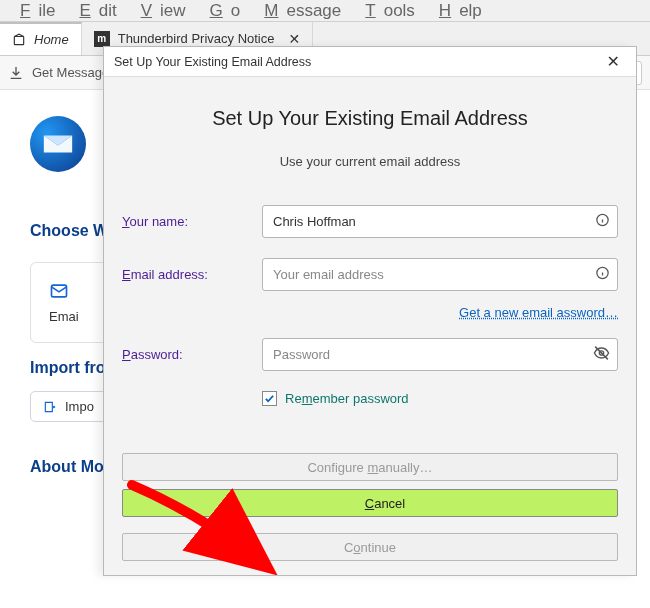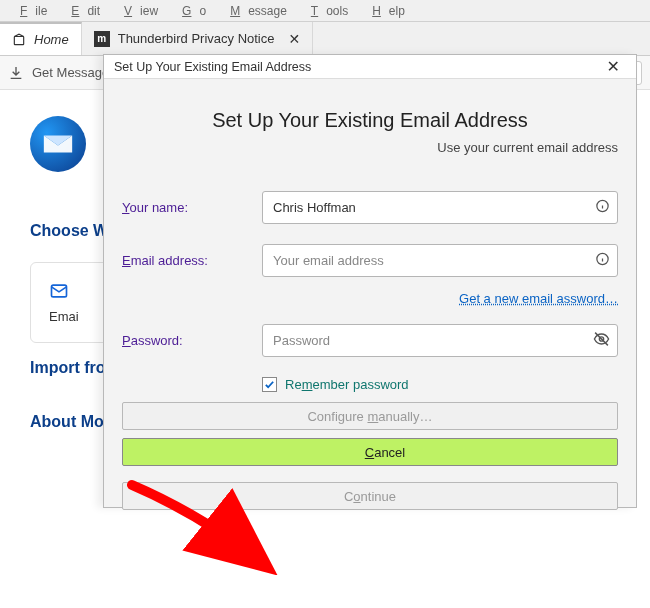--- a/index.html
+++ b/index.html
@@ -1,19 +1,19 @@
 <!DOCTYPE html>
 <html><head>
 <meta charset="utf-8">
 <style>
   * { box-sizing: border-box; margin: 0; padding: 0; font-family: "Segoe UI", Arial, sans-serif; }
   body { width: 650px; height: 608px; overflow: hidden; background: #fff; position: relative; }
 
   
-  .menubar { height: 22px; background: #f0f0f0; display: flex; align-items: center; padding: 0 4px; border-bottom: 1px solid #d0d0d0; font-size: 12px; color: #666; }
+  .menubar { height: 22px; background: #f0f0f0; display: flex; align-items: center; padding: 0 4px; border-bottom: 1px solid #d0d0d0; font-size: 17px; color: #666; }
   .menubar span { padding: 2px 8px; cursor: default; }
   .menubar .mn-u { text-decoration: underline; }
 
   
   .tabstrip { height: 34px; background: #f0f0f0; display: flex; align-items: stretch; border-bottom: 1px solid #ccc; }
   .tab { display: flex; align-items: center; padding: 0 12px; font-size: 13px; color: #333; border-right: 1px solid #d8d8d8; gap: 8px; }
   .tab.active { background: #fff; border-top: 2px solid #c0c0c0; font-style: italic; }
   .tab .closex { margin-left: 6px; font-size: 14px; color: #333; }
 
   
@@ -28,27 +28,27 @@
   .choose-h { color: #0c3f8a; font-size: 16px; font-weight: 600; margin-bottom: 22px; }
   .card { background: #fff; border: 1px solid #e0e0e0; border-radius: 6px; padding: 18px; margin-bottom: 16px; display:flex; flex-direction:column; align-items:flex-start; gap:8px; width:100px;}
   .email-ic { width:20px; height:20px; }
   .card-label { font-size:13px; color:#333; }
   .import-h { color:#0c3f8a; font-size:16px; font-weight:600; margin-bottom:14px; }
   .import-desc { font-size:12.5px; color:#666; margin-bottom:18px; line-height:1.5; max-width:120px; }
   .impo-btn { border:1px solid #cfd6e0; border-radius:5px; background:#fff; padding:7px 12px; font-size:13px; color:#333; display:flex; align-items:center; gap:8px;}
   .about-h { color:#0c3f8a; font-size:16px; font-weight:600; margin-top:36px; }
 
   
-  .overlay { position:absolute; left:103px; top:54px; width:534px; height:454px; background:#f3f3f3; border:1px solid #b8b8b8; box-shadow: -6px 0 8px rgba(0,0,0,0.07); display:flex; flex-direction:column; }
+  .overlay { position:absolute; left:103px; top:46px; width:534px; height:530px; background:#f3f3f3; border:1px solid #b8b8b8; box-shadow: -6px 0 8px rgba(0,0,0,0.07); display:flex; flex-direction:column; }
   .dlg-title { height:30px; background:#fff; border-bottom:1px solid #ddd; display:flex; align-items:center; padding:0 10px; font-size:12.5px; color:#333; }
   .dlg-title .flex { flex:1; }
   .dlg-close { font-size:16px; color:#333; cursor:pointer; padding:2px 6px; }
   .dlg-body { flex:1; padding: 20px 18px 14px 18px; display:flex; flex-direction:column; }
   .dlg-h1 { text-align:center; font-size:20px; font-weight:400; color:#222; margin-top: 10px;}
-  .dlg-sub { text-align:right; font-size:13px; color:#444; margin-top:8px; margin-bottom:36px; }
+  .dlg-sub { text-align:center; font-size:13px; color:#444; margin-top:24px; margin-bottom:36px; }
   .form-row { display:flex; align-items:center; margin-bottom:20px; }
   .form-label { width:140px; font-size:13px; color:#4c1d95; }
   .form-label .u { text-decoration: underline; }
   .input-wrap { flex:1; position:relative; }
   .input-wrap input { width:100%; height:33px; border:1px solid #b5b5b5; border-radius:3px; background:#fff; padding:0 32px 0 10px; font-size:13px; color:#333; }
   .input-wrap input::placeholder { color:#888; }
   .input-icon { position:absolute; right:8px; top:50%; transform:translateY(-50%); color:#555; }
   .link-row { text-align:right; font-size:13px; margin:-6px 0 18px 0; }
   .link-row a { color:#0a63c4; text-decoration:underline dotted; }
   .check-row { margin-left:140px; display:flex; align-items:center; font-size:13px; color:#0f766e; gap:8px;}
@@ -113,20 +113,26 @@
   </div>
   <div class="choose-h">Choose Wh</div>
   <div class="card">
     <svg class="email-ic" viewBox="0 0 24 24" fill="none" stroke="#1565d8" stroke-width="2">
         <rect x="3" y="5" width="18" height="14" rx="2"></rect>
         <path d="M3 7l9 6 9-6"></path>
       </svg>
     <span class="card-label">Emai</span>
   </div>
   <div class="import-h">Import fron</div>
+  <button class="impo-btn">
+    <svg width="14" height="14" viewBox="0 0 24 24" fill="none" stroke="#1565d8" stroke-width="2">
+        <path d="M4 4h12v16H4zM16 12h4M18 10l2 2-2 2"></path>
+      </svg>
+    <span>Impo</span>
+  </button>
   <div class="about-h">About Moz</div>
 </div>
 
 <div class="overlay">
   <div class="dlg-title">
     <span>Set Up Your Existing Email Address</span>
     <span class="flex"></span>
     <span class="dlg-close">✕</span>
   </div>
   <div class="dlg-body">

